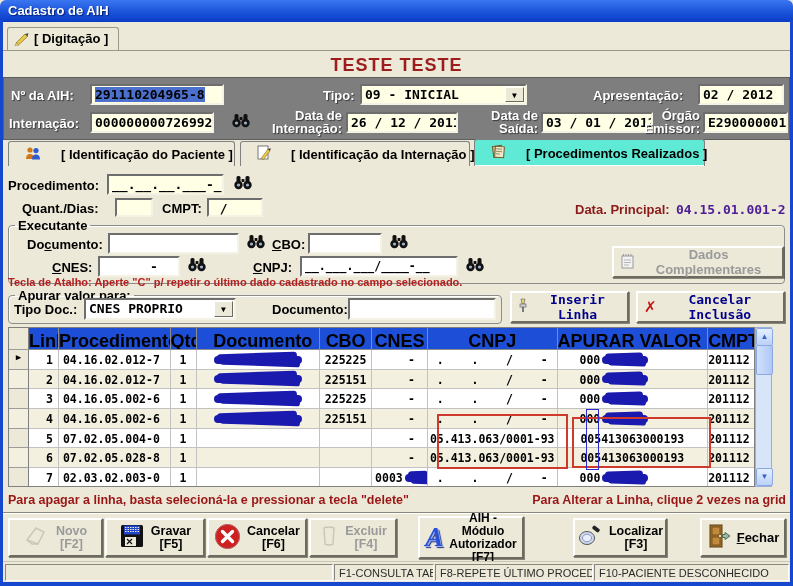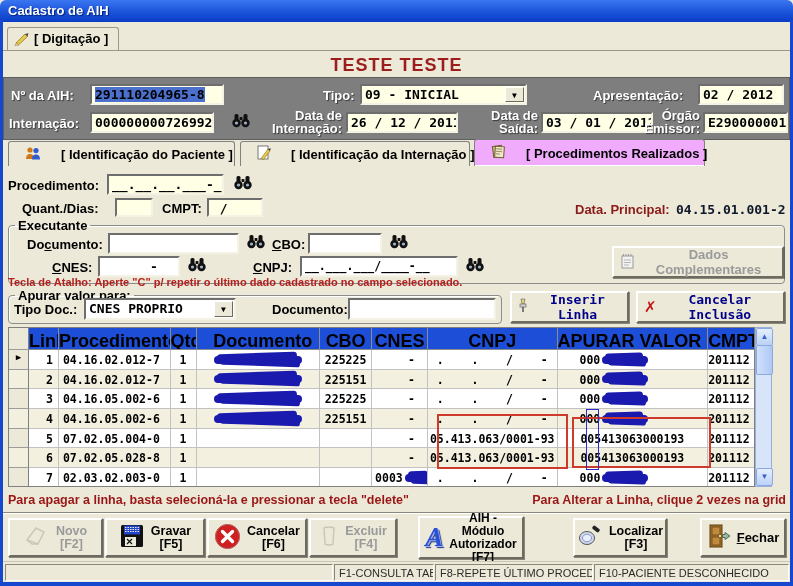--- a/index.html
+++ b/index.html
@@ -25,24 +25,24 @@
   .inp{position:absolute;box-sizing:border-box;background:#FFFFE6;border:2px solid;border-color:#6e6e6e #f4f2e4 #f4f2e4 #6e6e6e;
        font-family:"DejaVu Sans Mono",monospace;font-weight:bold;font-size:13px;color:#000;padding:1px 3px 0 3px;
        height:21px;white-space:pre;overflow:hidden;}
   .inp.white{background:#fff;}
   .sel{background:#4C70CE;}
   .combo-btn{position:absolute;right:1px;top:1px;bottom:1px;width:17px;background:#ECE9D8;
              border:1px solid;border-color:#fff #6d6a60 #6d6a60 #fff;font-size:8px;line-height:15px;text-align:center;color:#000;}
   
   .tab{position:absolute;height:25px;top:141px;background:#ECE9D8;border:1px solid #808080;border-bottom:none;
        border-radius:3px 3px 0 0;font-weight:bold;font-size:13px;display:flex;align-items:center;gap:20px;padding:0 16px;white-space:nowrap;}
-  .tab.active{top:139px;height:27px;background:#f0abfc;box-shadow:0 -1px 0 #fff inset;}
+  .tab.active{top:139px;height:27px;background:#5eead4;box-shadow:0 -1px 0 #fff inset;}
   .blk-lbl{position:absolute;color:#000;font-weight:bold;font-size:13px;white-space:nowrap;}
   .redlbl{color:#8B1A1A;}
-  .redval{color:#0f172a;font-family:"DejaVu Sans Mono",monospace;}
+  .redval{color:#4c1d95;font-family:"DejaVu Sans Mono",monospace;}
   fieldset.grp{position:absolute;box-sizing:border-box;margin:0;border:1px solid #8c8c8c;border-radius:4px;
                box-shadow:inset 1px 1px 0 #fff;padding:0;}
   fieldset.grp legend{font-weight:bold;font-size:13px;padding:0 3px;margin-left:6px;}
   .hint-red{position:absolute;color:#B42020;font-size:11px;font-weight:bold;white-space:nowrap;}
   .btn{position:absolute;box-sizing:border-box;background:#ECE9D8;border:2px solid;border-color:#fff #6d6a60 #6d6a60 #fff;
        box-shadow:1px 1px 0 rgba(70,70,60,.6);display:flex;align-items:center;justify-content:center;gap:6px;
        font-weight:bold;font-size:13px;cursor:pointer;}
   .btn.navy{color:#00008B;font-family:"DejaVu Sans Mono",monospace;font-size:13px;}
   .btn.disabled{color:#9a9a9a;cursor:default;}
   .btn .stack{display:flex;flex-direction:column;align-items:center;line-height:13px;font-size:12.5px;}

